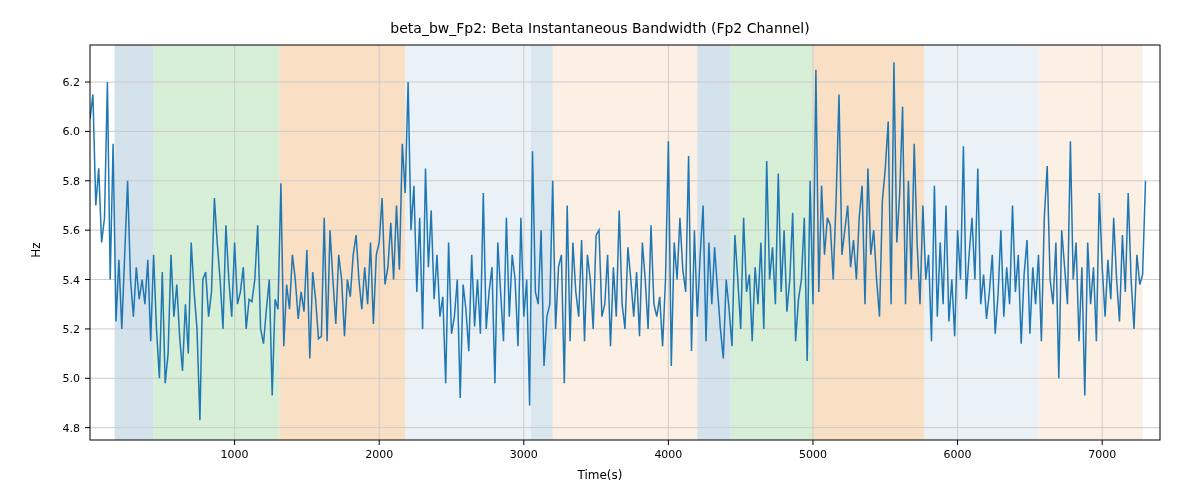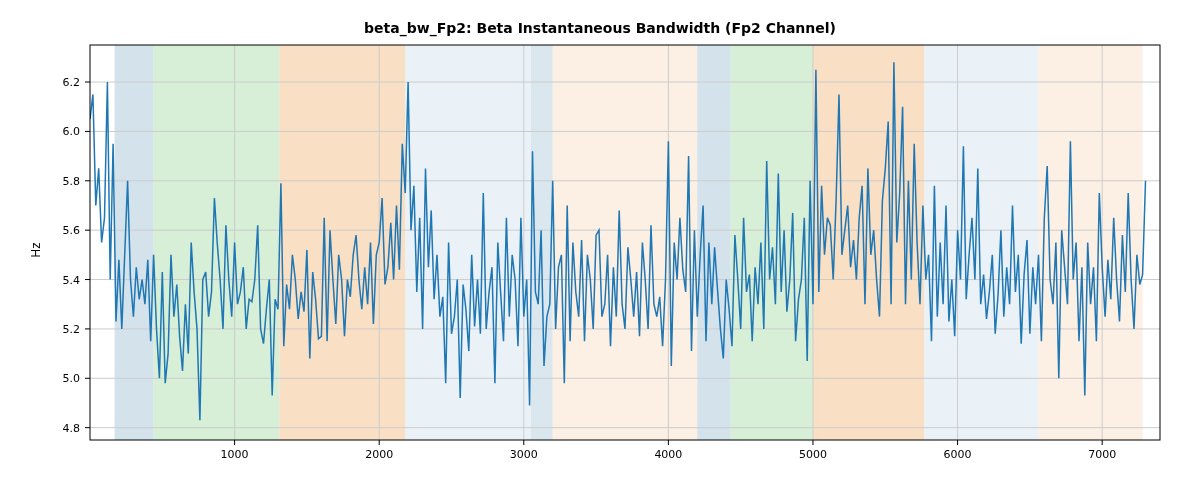--- a/index.html
+++ b/index.html
@@ -19,21 +19,20 @@
     height: 500px;
   }
   .title {
     position: absolute;
     top: 20px;
     left: 0;
     width: 100%;
     text-align: center;
     font-size: 14px;
     color: #000;
-    font-weight: bold;
   }
   .ylabel {
     position: absolute;
     left: 28px;
     top: 50%;
     transform: translateY(-50%) rotate(-90deg);
     transform-origin: center;
     font-size: 12px;
     color: #000;
   }
@@ -68,20 +67,21 @@
     stroke-width: 1.5;
     fill: none;
   }
 </style>
 </head>
 <body>
 
 <div class="chart-container">
   <div class="title">beta_bw_Fp2: Beta Instantaneous Bandwidth (Fp2 Channel)</div>
   <div class="ylabel">Hz</div>
+  <div class="xlabel">Time(s)</div>
   <svg id="chart-svg" width="1200" height="500">
       <defs>
         <clipPath id="plot-clip">
           <rect x="90" y="45" width="1070" height="395"></rect>
         </clipPath>
       </defs>
       <rect x="90" y="45" width="1070" height="395" fill="#ffffff"></rect>
       <g clip-path="url(#plot-clip)">
         <rect x="114.58108108108108" y="45" width="39.04054054054053" height="395" fill="#b8cfe0" fill-opacity="0.6"></rect>
         <rect x="153.6216216216216" y="45" width="125.79729729729729" height="395" fill="#bde3bd" fill-opacity="0.6"></rect>

